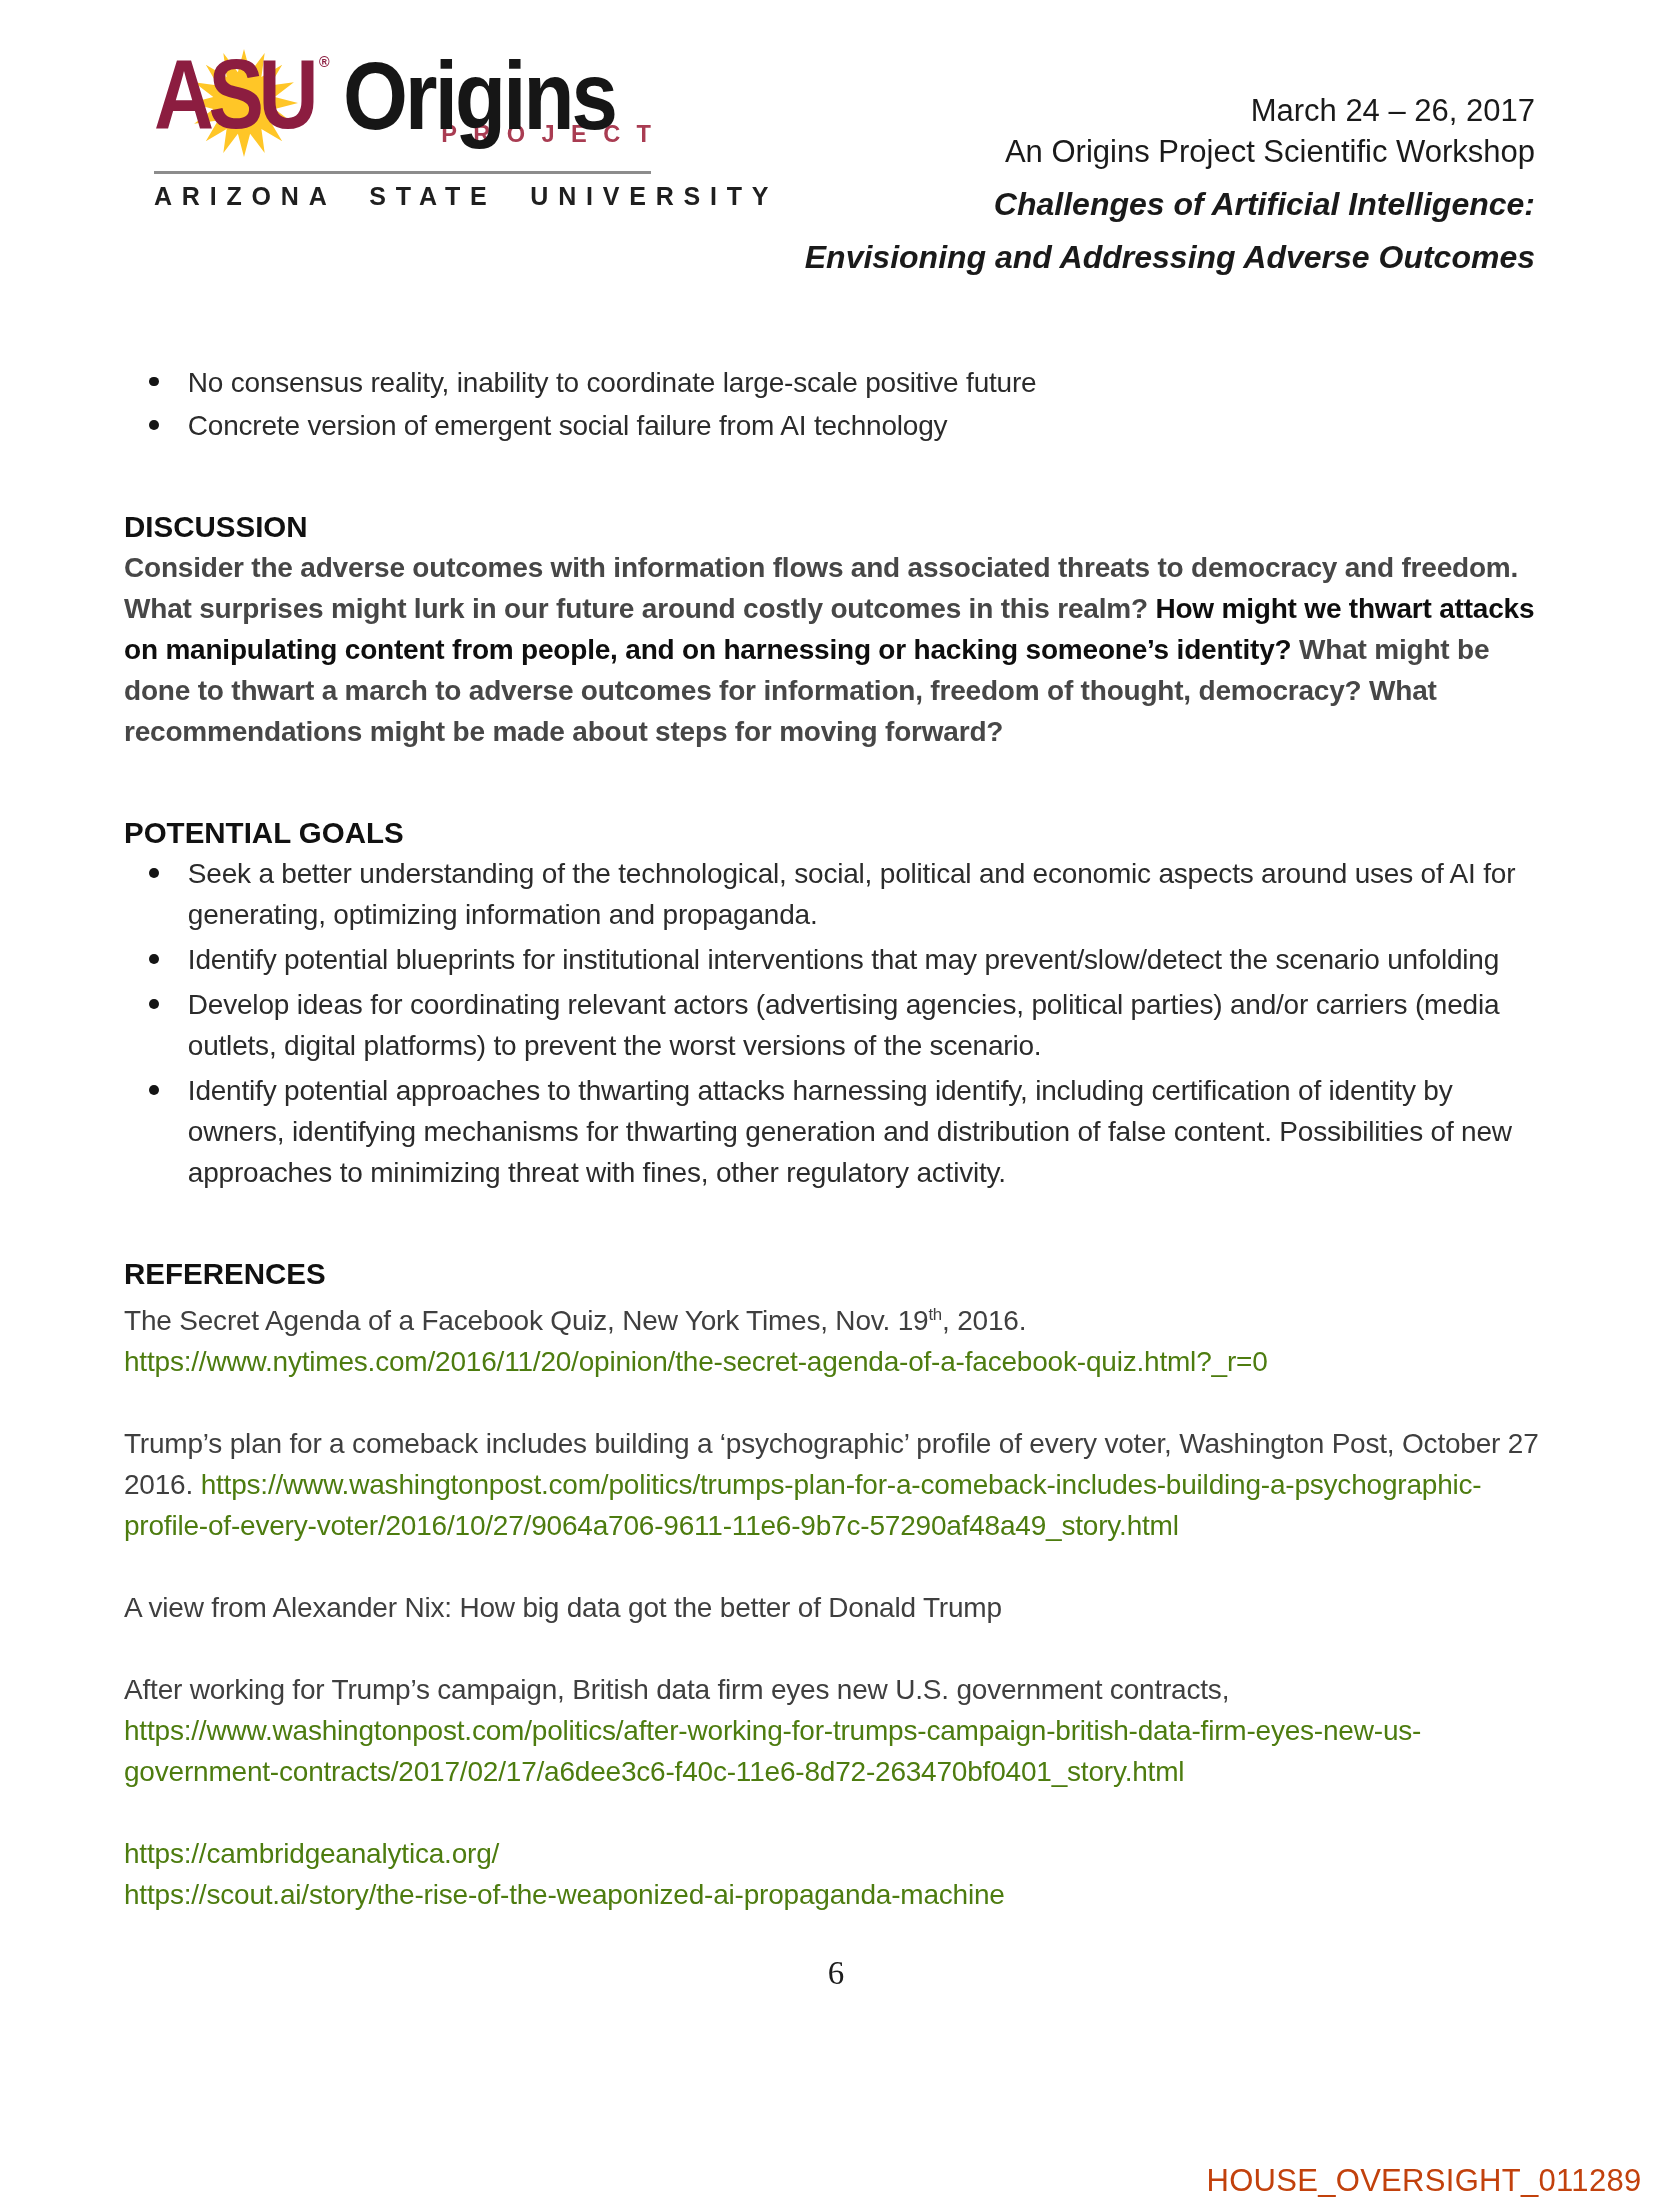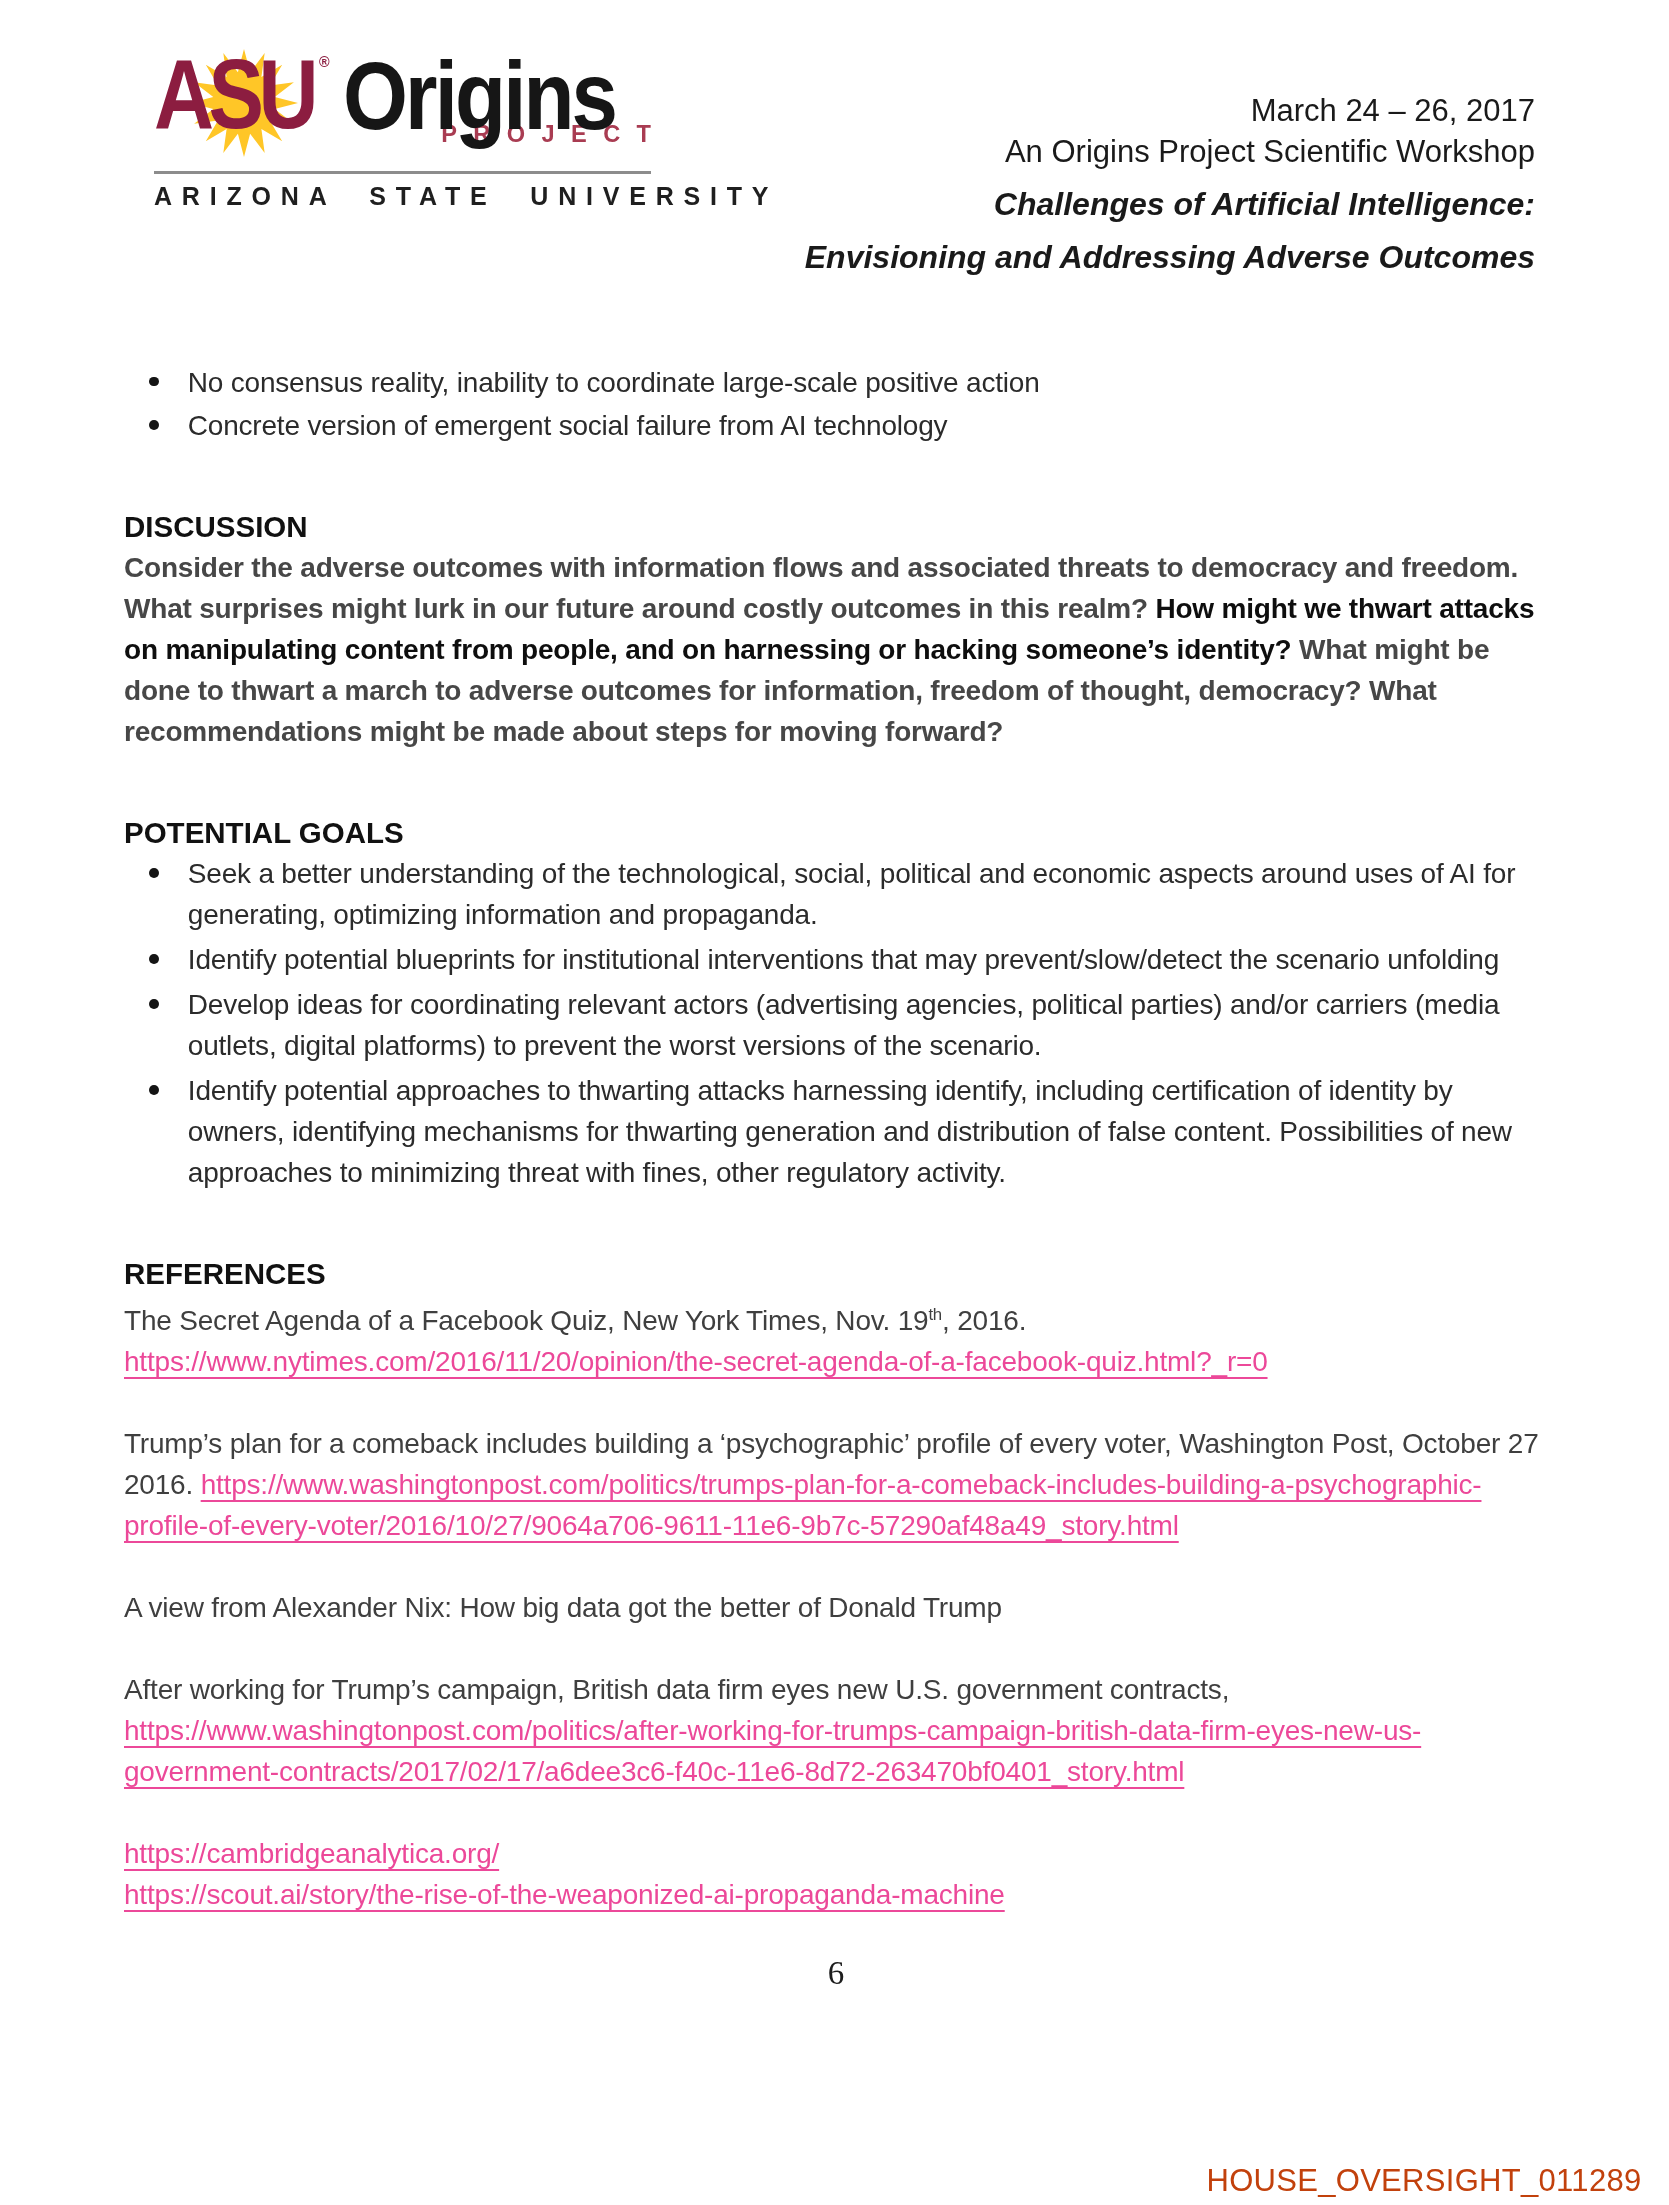--- a/index.html
+++ b/index.html
@@ -88,22 +88,21 @@
 
   .goals-list { margin-top: 0px; }
   .goals-list .bullet-item { margin-bottom: 3.9px; }
 
   .ref-block { margin-bottom: 41px; color: #3f3f3f; }
   .ref-block:last-of-type { margin-bottom: 12px; }
   .refs { margin-top: 0; }
   .sup { vertical-align: super; font-size: 0.6em; }
 
   a.doc-link, .doc-link {
-    color: #ec4899;
-    text-decoration: underline;
+    color: #4d7c0f;
     text-decoration-thickness: 2px;
     text-underline-offset: 5.9px;
     overflow-wrap: anywhere;
     cursor: pointer;
   }
 
   .page-number {
     margin-top: 38px;
     text-align: center;
     font-family: "Liberation Serif", "DejaVu Serif", serif;
@@ -147,21 +146,21 @@
       <div class="meta-title">Challenges of Artificial Intelligence:</div>
       <div class="meta-title">Envisioning and Addressing Adverse Outcomes</div>
     </div>
   </div>
 
   <div class="content">
 
     <div class="intro-bullets">
       <div class="bullet-item">
         <span class="bullet-dot"></span>
-        <div class="bullet-text">No consensus reality, inability to coordinate large-scale positive action</div>
+        <div class="bullet-text">No consensus reality, inability to coordinate large-scale positive future</div>
       </div>
       <div class="bullet-item">
         <span class="bullet-dot"></span>
         <div class="bullet-text">Concrete version of emergent social failure from AI technology</div>
       </div>
     </div>
 
     <div class="section-heading">DISCUSSION</div>
     <div class="discussion-para">
       <span class="run-gray">Consider the adverse outcomes with information flows and associated threats to democracy and freedom. What surprises might lurk in our future around costly outcomes in this realm? </span><span class="run-black">How might we thwart attacks on manipulating content from people, and on harnessing or hacking someone’s identity? </span><span class="run-gray">What might be done to thwart a march to adverse outcomes for information, freedom of thought, democracy? What recommendations might be made about steps for moving forward?</span>

